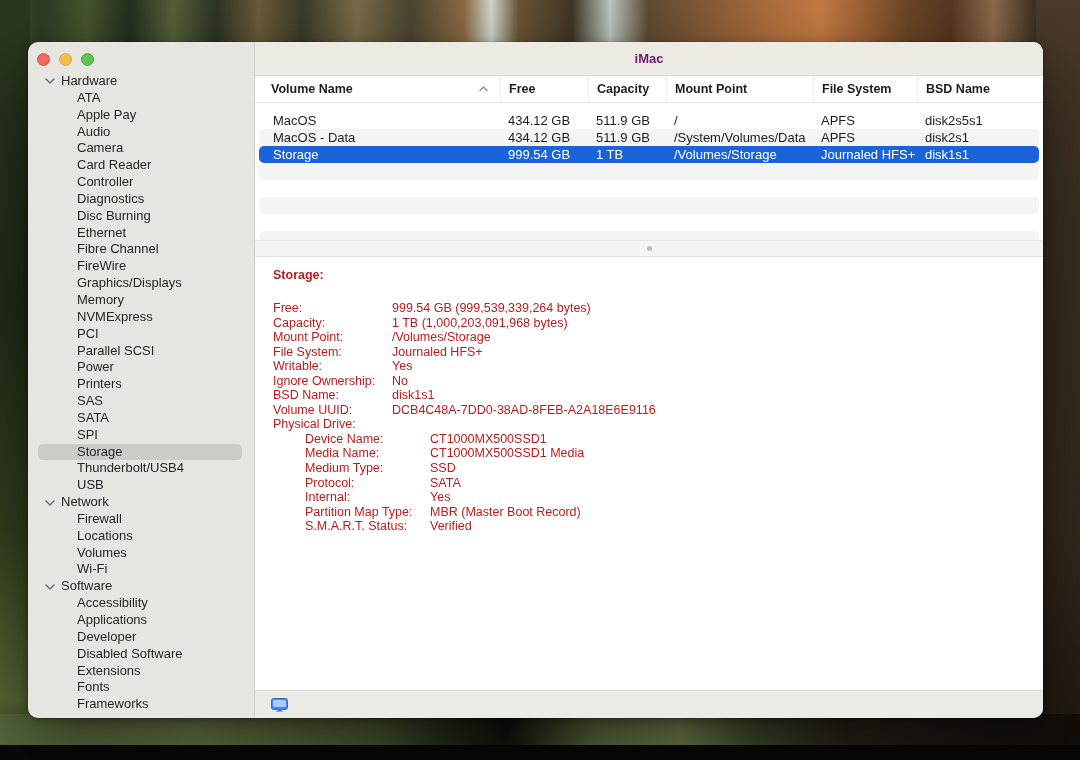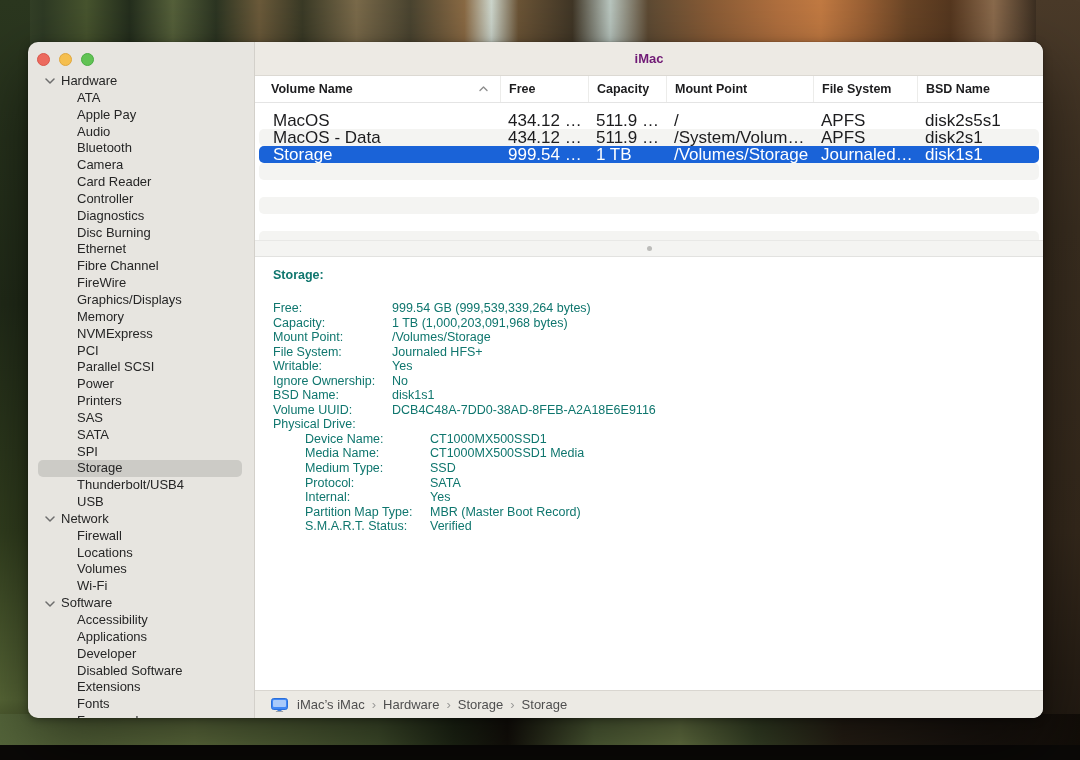--- a/index.html
+++ b/index.html
@@ -56,38 +56,38 @@
     border-bottom:1px solid #e4e4e4; font-size:12.5px; font-weight:700; color:#1d1d1f; }
   .thead .cell { display:flex; align-items:center; padding-left:8px; border-left:1px solid #ececea; }
   .thead .cell.c-name { padding-left:16px; border-left:none; justify-content:space-between; padding-right:12px; }
   .c-name { width:245px; flex:0 0 245px; }
   .c-free { width:88px;  flex:0 0 88px; }
   .c-cap  { width:78px;  flex:0 0 78px; }
   .c-mount{ width:147px; flex:0 0 147px; }
   .c-fs   { width:104px; flex:0 0 104px; }
   .c-bsd  { flex:1 1 auto; }
   .tbody { flex:0 0 137px; padding-top:9px; overflow:hidden; }
-  .row { height:17px; display:flex; align-items:center; font-size:17px; color:#1c1c1e;
+  .row { height:17px; display:flex; align-items:center; font-size:13px; color:#1c1c1e;
     margin:0 4px; border-radius:5px; white-space:nowrap; }
   .row .cell { overflow:hidden; text-overflow:ellipsis; padding-left:8px; }
   .row .cell.c-name { width:241px; flex:0 0 241px; padding-left:14px; }
   .row.gray { background:#f4f4f2; }
   .row.sel { background:#1a63d8; color:#fff; }
   .filler { height:17px; margin:0 4px; border-radius:5px; }
   .filler.gray { background:#f4f4f2; }
 
   
   .splitter { height:17px; flex:0 0 17px; background:#f4f4f2; position:relative;
     border-top:1px solid #e8e8e6; border-bottom:1px solid #e2e2e0; }
   .knob { position:absolute; left:50%; top:50%; width:5px; height:5px; margin:-2.5px 0 0 -2.5px;
     border-radius:50%; background:#bcbcba; }
 
   
   .details { flex:1 1 auto; overflow:hidden; background:#fff; padding:11px 12px 0 18px;
-    font-size:12.5px; color:#0f766e; }
+    font-size:12.5px; color:#b91c1c; }
   .d-title { font-weight:700; }
   .fields { margin-top:19px; }
   .frow { display:flex; height:14.55px; line-height:14.55px; white-space:nowrap; }
   .flabel { width:119px; flex:0 0 119px; }
   .frow.sub .flabel { margin-left:32px; width:125px; flex:0 0 125px; }
   .fvalue { flex:1; overflow:hidden; text-overflow:ellipsis; }
 
   
   .bottombar { height:28px; flex:0 0 28px; background:#eceae4; border-top:1px solid #d9d6d0;
     display:flex; align-items:center; padding-left:16px; font-size:13px; color:#4f4f4f; }
@@ -119,23 +119,20 @@
     <span>Hardware</span>
   </li>
         <li class="s-item">
     <span>ATA</span>
   </li>
         <li class="s-item">
     <span>Apple Pay</span>
   </li>
         <li class="s-item">
     <span>Audio</span>
-  </li>
-        <li class="s-item">
-    <span>Bluetooth</span>
   </li>
         <li class="s-item">
     <span>Camera</span>
   </li>
         <li class="s-item">
     <span>Card Reader</span>
   </li>
         <li class="s-item">
     <span>Controller</span>
   </li>
@@ -384,17 +381,16 @@
 
     <div class="bottombar">
       <span class="mac-icon">
         <svg width="17" height="14" viewBox="0 0 17 14">
           <rect x="0.5" y="0.5" width="16" height="11" rx="2.2" fill="#3f87f5" stroke="#2b6fd9"></rect>
           <rect x="2" y="2" width="13" height="7" rx="1" fill="#a9cafa"></rect>
           <rect x="6.5" y="11.5" width="4" height="1.4" fill="#2b6fd9"></rect>
           <rect x="4.8" y="12.9" width="7.4" height="1.1" rx="0.5" fill="#9aa0a6"></rect>
         </svg>
       </span>
-      <span><span>iMac’s iMac</span><span class="crumb-sep">›</span><span>Hardware</span><span class="crumb-sep">›</span><span>Storage</span><span class="crumb-sep">›</span><span>Storage</span></span>
     </div>
 
   </div>
 </div>
 
 </body></html>

